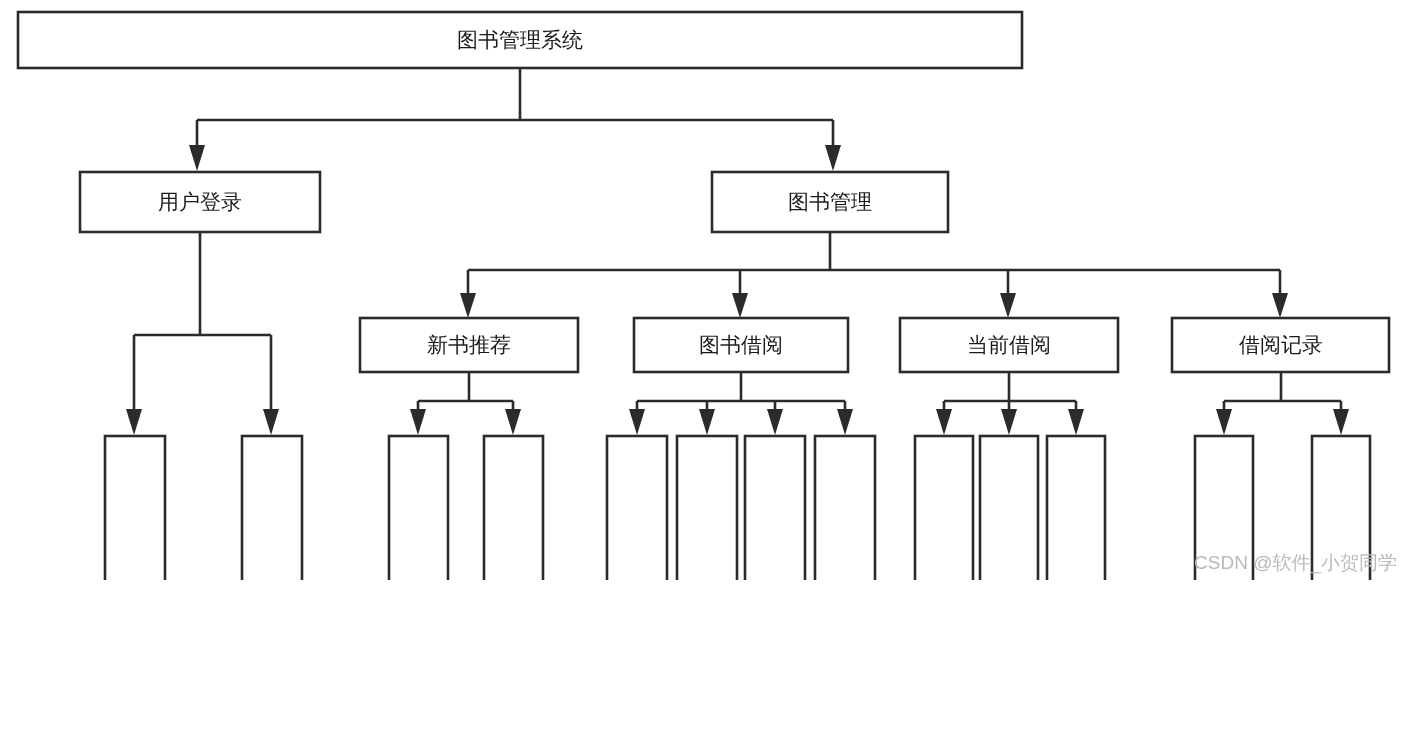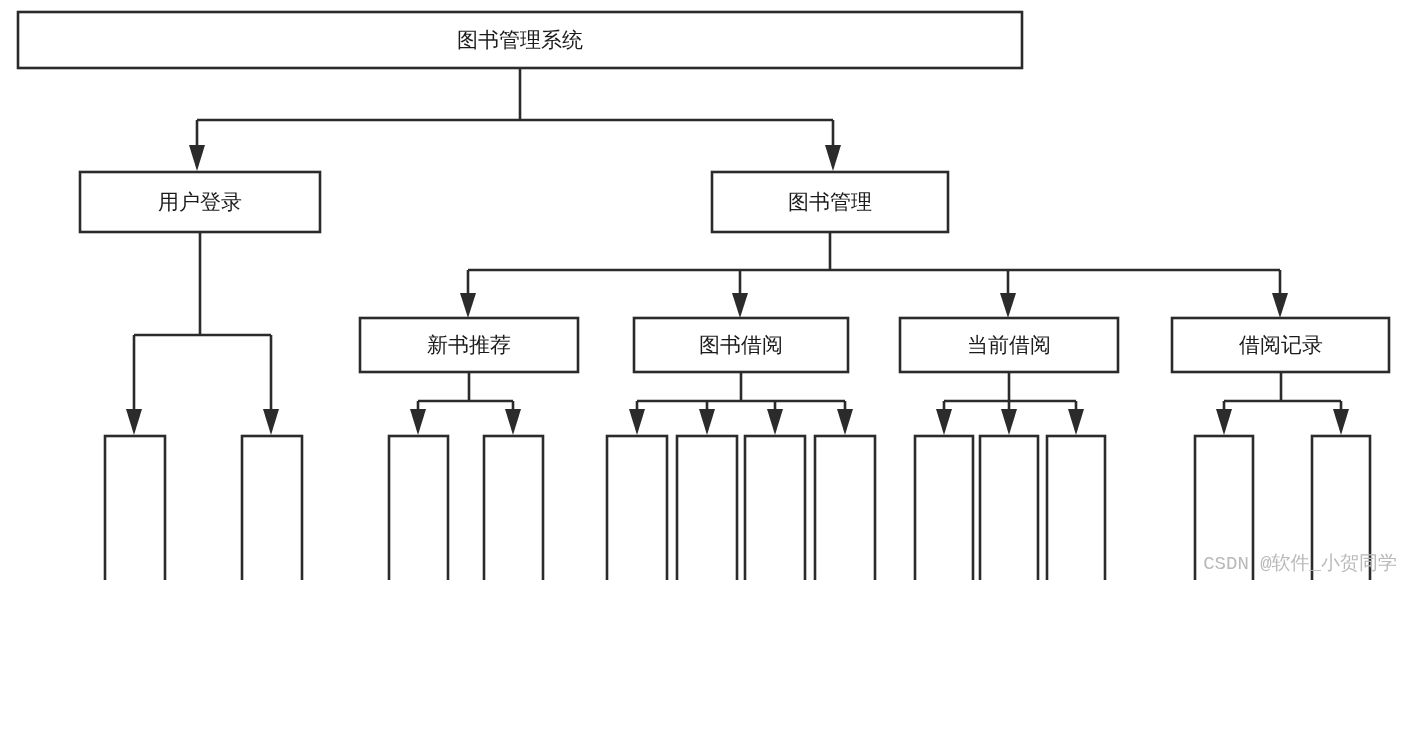--- a/index.html
+++ b/index.html
@@ -61,21 +61,21 @@
     white-space: nowrap;
     user-select: none;
   }
   .node-label-v.center-v {
     align-items: center;
   }
   .watermark {
     position: absolute;
     right: 8px;
     bottom: 4px;
-    font-family: Liberation Mono, monospace;
+    font-family: Liberation Sans, sans-serif;
     font-size: 19px;
     color: #b9b9b9;
     white-space: nowrap;
     user-select: none;
   }
 </style>
 </head>
 <body>
 
 <div id="stage">

